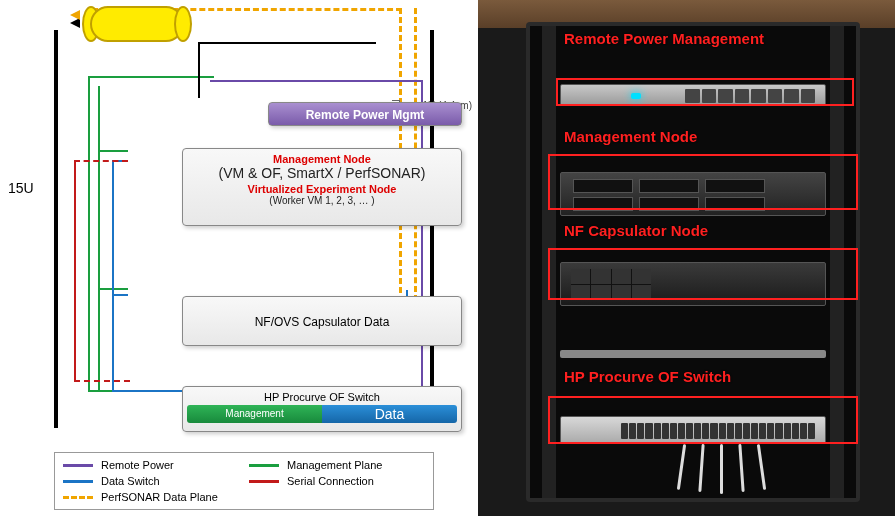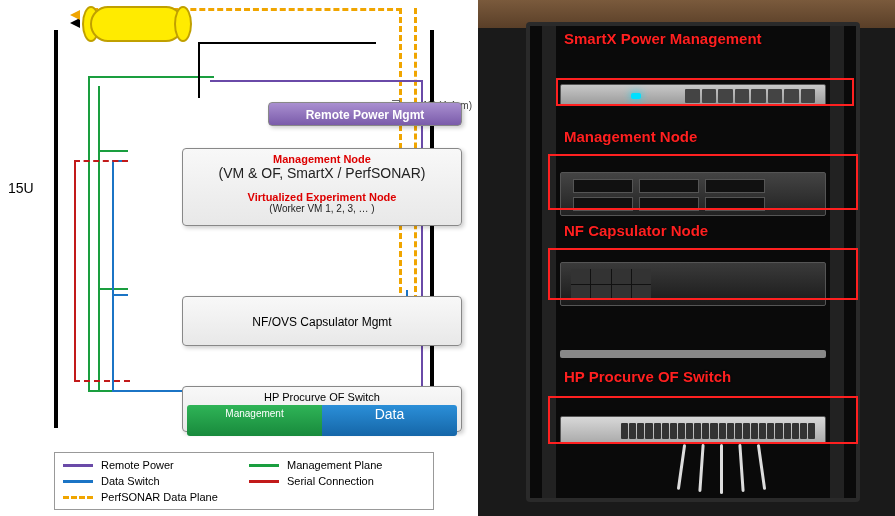--- a/index.html
+++ b/index.html
@@ -19,26 +19,26 @@
 
   .internet-cloud { position: absolute; top: 6px; left: 90px; width: 94px; height: 36px; background: #ffeb00; border: 2px solid #c0a000; border-radius: 18px; }
   .cloud-cap-l { position: absolute; top: 6px; left: 82px; width: 18px; height: 36px; background: #ffeb00; border: 2px solid #c0a000; border-radius: 50%; }
   .cloud-cap-r { position: absolute; top: 6px; left: 174px; width: 18px; height: 36px; background: #ffeb00; border: 2px solid #c0a000; border-radius: 50%; }
 
   .box { position: absolute; border: 1px solid #888; border-radius: 4px; box-shadow: 2px 2px 4px rgba(0,0,0,0.2); text-align: center; padding: 4px; background: linear-gradient(#f8f8f8,#e8e8e8); }
   .box-rpm { top: 72px; left: 214px; width: 194px; height: 24px; background: linear-gradient(#a98fd0,#7a5baa); color: #fff; font-weight: bold; line-height: 16px; border-radius: 4px; }
   .box-mgmt { top: 118px; left: 128px; width: 280px; height: 78px; }
   .box-mgmt .t1 { color: #d00; font-weight: bold; font-size: 11px; }
   .box-mgmt .t2 { color: #222; font-size: 14px; }
-  .box-mgmt .t3 { color: #d00; font-weight: bold; font-size: 11px; margin-top: 10px; }
+  .box-mgmt .t3 { color: #d00; font-weight: bold; font-size: 11px; margin-top: 2px; }
   .box-mgmt .t4 { color: #222; font-size: 10px; }
   .box-cap { top: 266px; left: 128px; width: 280px; height: 50px; line-height: 42px; font-size: 12px; }
   .box-sw  { top: 356px; left: 128px; width: 280px; height: 46px; }
   .sw-title { font-size: 11px; margin-bottom: 2px; }
-  .sw-seg { display: flex; height: 31px; }
+  .sw-seg { display: flex; height: 18px; }
   .sw-mgmt { flex:1; background: linear-gradient(#2fb457,#188a3c); color:#fff; font-size:10px; line-height:18px; border-radius:3px 0 0 3px; }
   .sw-data { flex:1; background: linear-gradient(#2b8fd8,#1566a8); color:#fff; font-size:14px; line-height:18px; border-radius:0 3px 3px 0; }
 
   
   .line { position: absolute; }
   .green-h { height:2px; background:#1a9e3f; }
   .green-v { width:2px; background:#1a9e3f; }
   .blue-h { height:2px; background:#1b74c5; }
   .blue-v { width:2px; background:#1b74c5; }
   .purple-h { height:2px; background:#6a4aa8; }
@@ -129,21 +129,21 @@
 
       <div class="box box-rpm">Remote Power Mgmt</div>
 
       <div class="box box-mgmt">
         <div class="t1">Management Node</div>
         <div class="t2">(VM &amp; OF,  SmartX / PerfSONAR)</div>
         <div class="t3">Virtualized Experiment Node</div>
         <div class="t4">(Worker VM 1, 2, 3, … )</div>
       </div>
 
-      <div class="box box-cap">NF/OVS Capsulator Mgmt</div>
+      <div class="box box-cap">NF/OVS Capsulator Data</div>
 
       <div class="box box-sw">
         <div class="sw-title">HP Procurve OF Switch</div>
         <div class="sw-seg">
           <div class="sw-mgmt">Management</div>
           <div class="sw-data">Data</div>
         </div>
       </div>
     </div>
 
@@ -252,21 +252,21 @@
         </div>
         <div class="cables">
           <div class="c" style="left:10px; top:0; height:46px; transform:rotate(8deg);"></div>
           <div class="c" style="left:30px; top:0; height:48px; transform:rotate(4deg);"></div>
           <div class="c" style="left:50px; top:0; height:50px;"></div>
           <div class="c" style="left:70px; top:0; height:48px; transform:rotate(-4deg);"></div>
           <div class="c" style="left:90px; top:0; height:46px; transform:rotate(-8deg);"></div>
         </div>
       </div>
 
-      <div class="redlabel" style="top:30px; left:86px;">SmartX Power Management</div>
+      <div class="redlabel" style="top:30px; left:86px;">Remote Power Management</div>
       <div class="redbox" style="top:78px; left:78px; width:298px; height:28px;"></div>
 
       <div class="redlabel" style="top:128px; left:86px;">Management Node</div>
       <div class="redbox" style="top:154px; left:70px; width:310px; height:56px;"></div>
 
       <div class="redlabel" style="top:222px; left:86px;">NF Capsulator Node</div>
       <div class="redbox" style="top:248px; left:70px; width:310px; height:52px;"></div>
 
       <div class="redlabel" style="top:368px; left:86px;">HP Procurve OF Switch</div>
       <div class="redbox" style="top:396px; left:70px; width:310px; height:48px;"></div>

